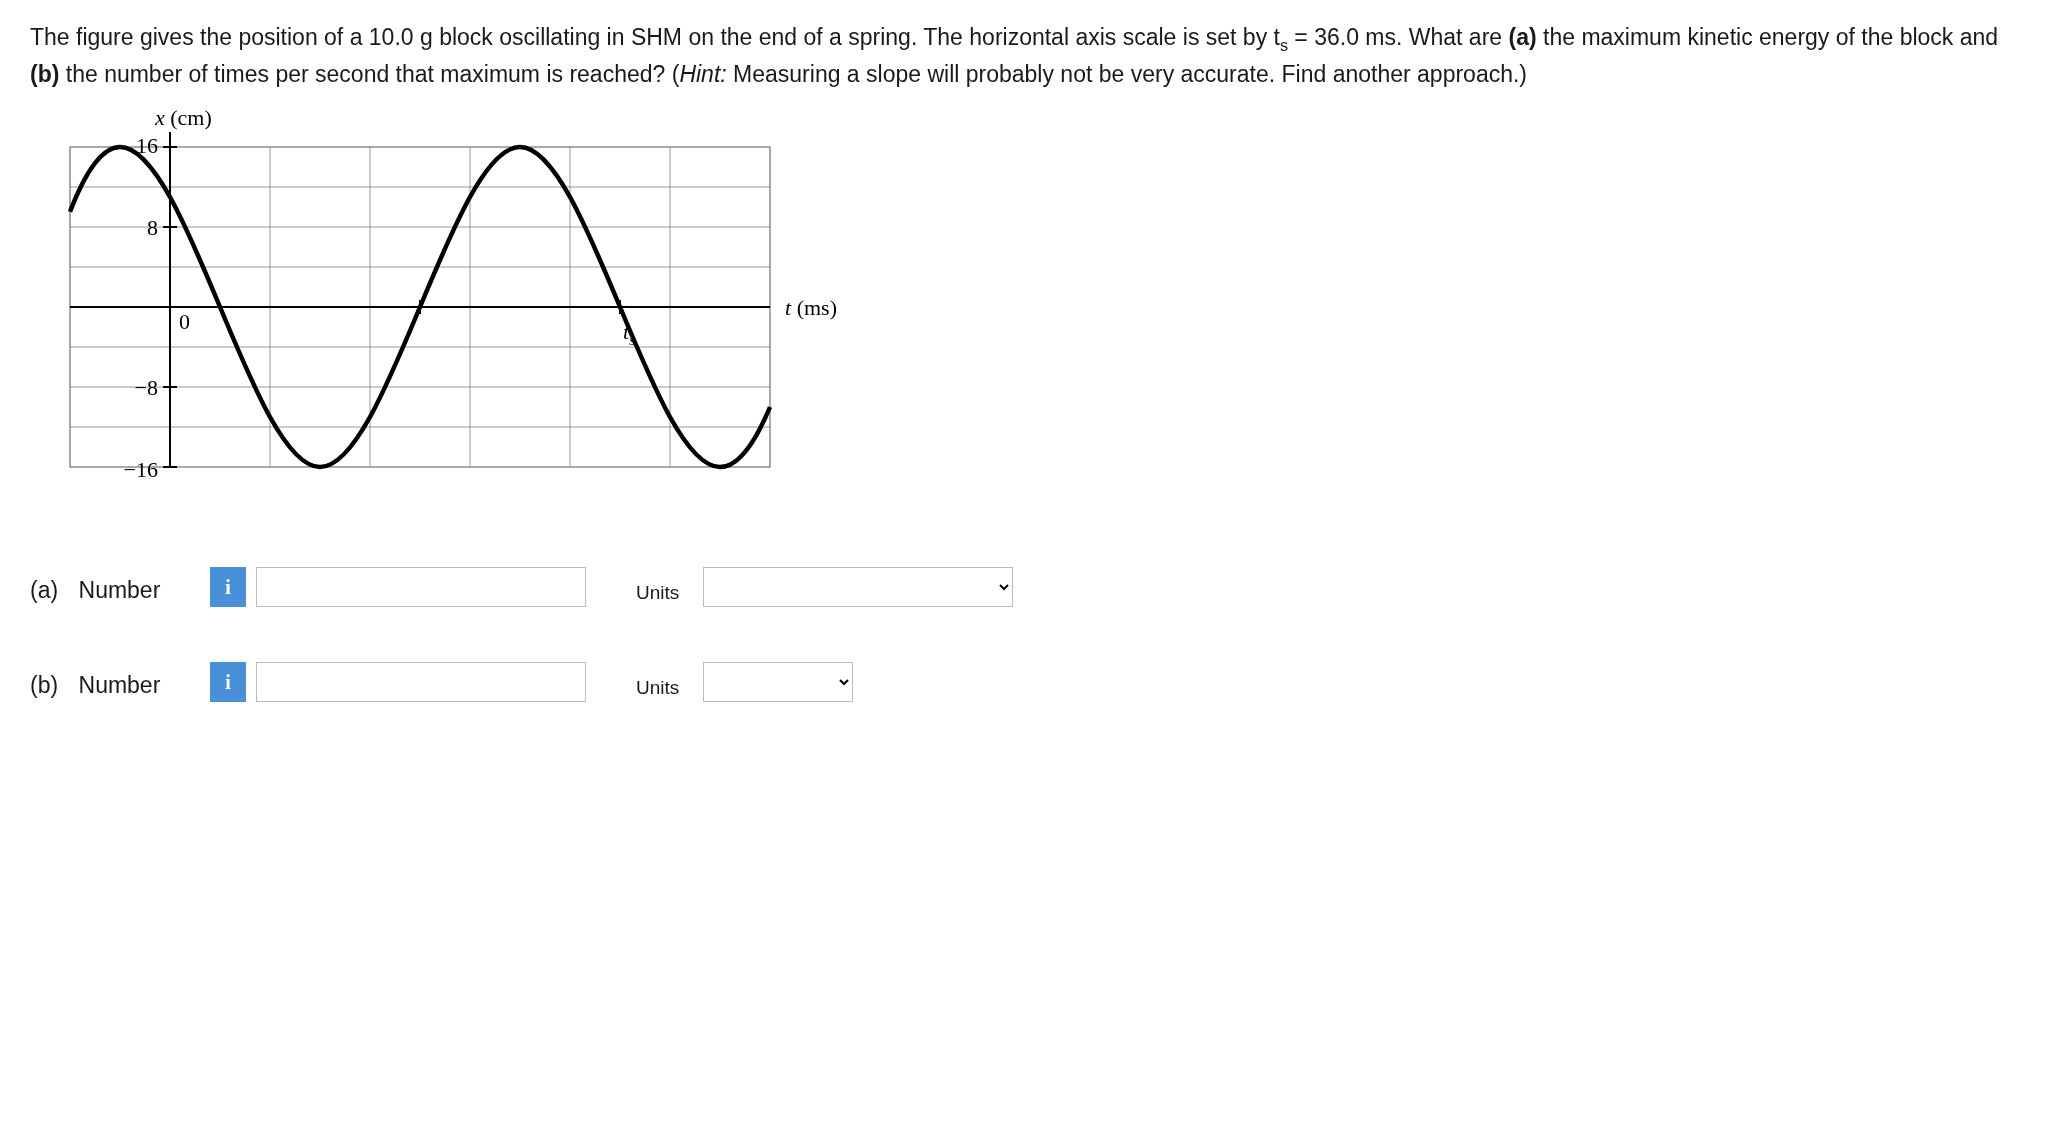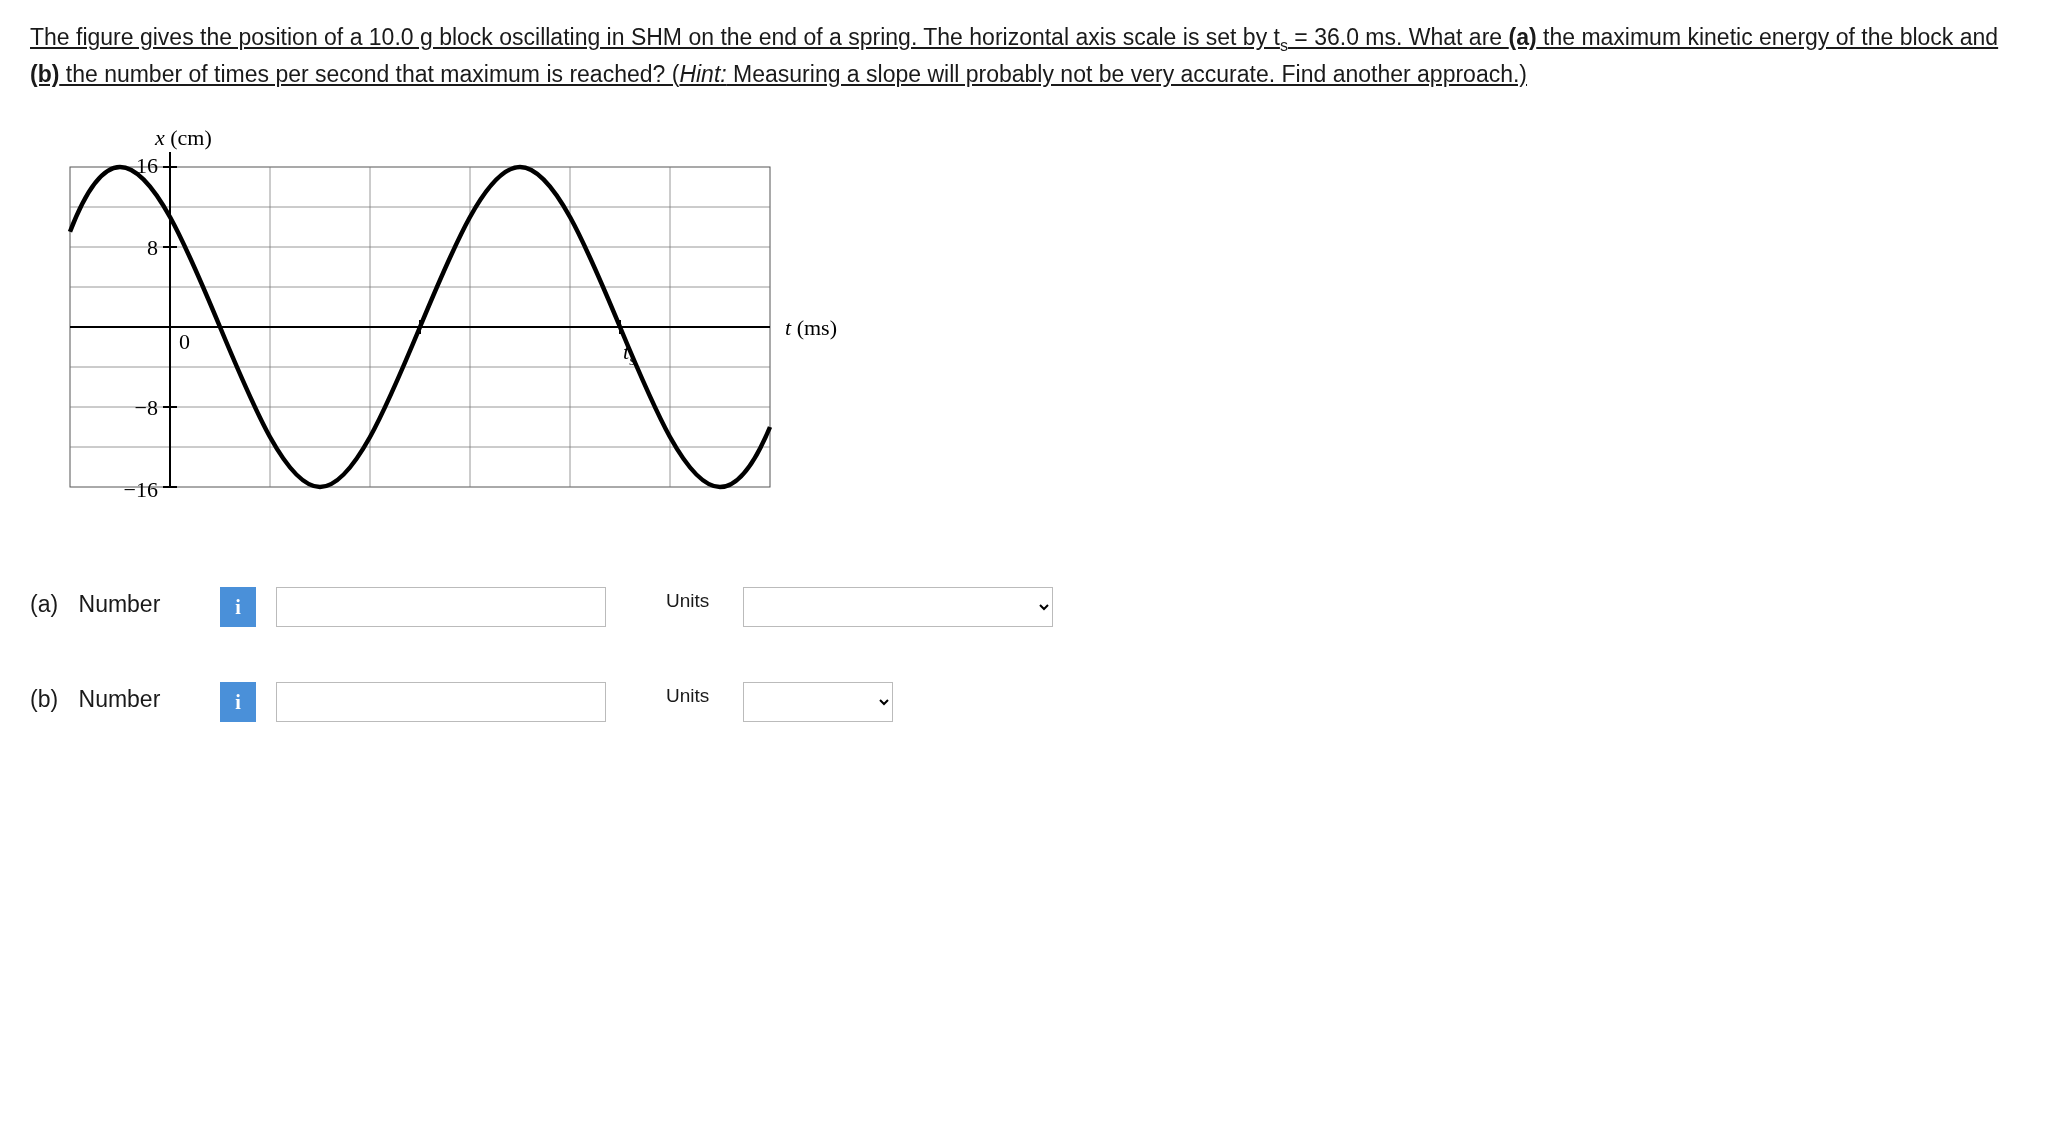--- a/index.html
+++ b/index.html
@@ -4,32 +4,32 @@
 <style>
   body {
     margin: 0;
     padding: 20px 30px;
     font-family: -apple-system, BlinkMacSystemFont, "Segoe UI", Arial, sans-serif;
     font-size: 23px;
     color: #1a1a1a;
     line-height: 1.5;
     background: #fff;
   }
-  .question { margin-bottom: 36px; text-decoration: underline; }
+  .question { margin-bottom: 16px; }
   .bold { font-weight: 700; }
   .italic { font-style: italic; }
   .sub { font-size: 0.7em; vertical-align: sub; }
   .figure-wrap { position: relative; margin: 10px 0 60px 20px; height: 400px; }
   svg.plot { display: block; }
   .answers { margin-top: 30px; }
   .answer-row {
     display: flex;
-    align-items: flex-start;
+    align-items: flex-end;
     margin-bottom: 55px;
-    gap: 20px;
+    gap: 10px;
   }
   .part-label { width: 170px; font-size: 23px; }
   .part-label .pl { margin-right: 14px; }
   .info-badge {
     background: #4a90d9;
     color: #fff;
     width: 36px;
     height: 40px;
     display: flex;
     align-items: center;

